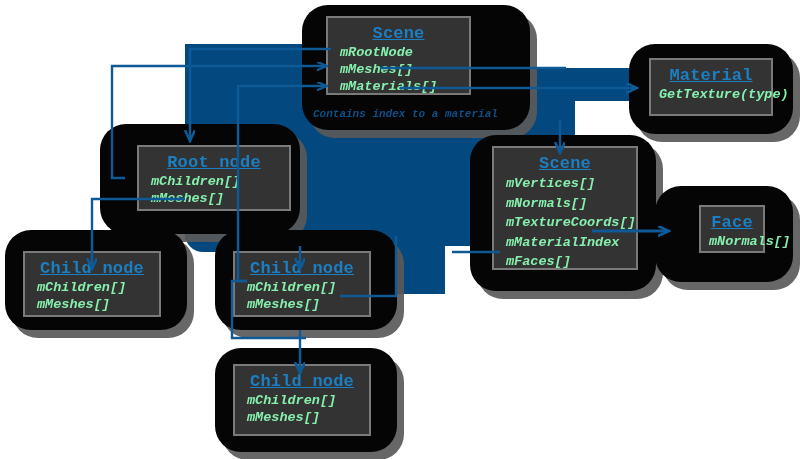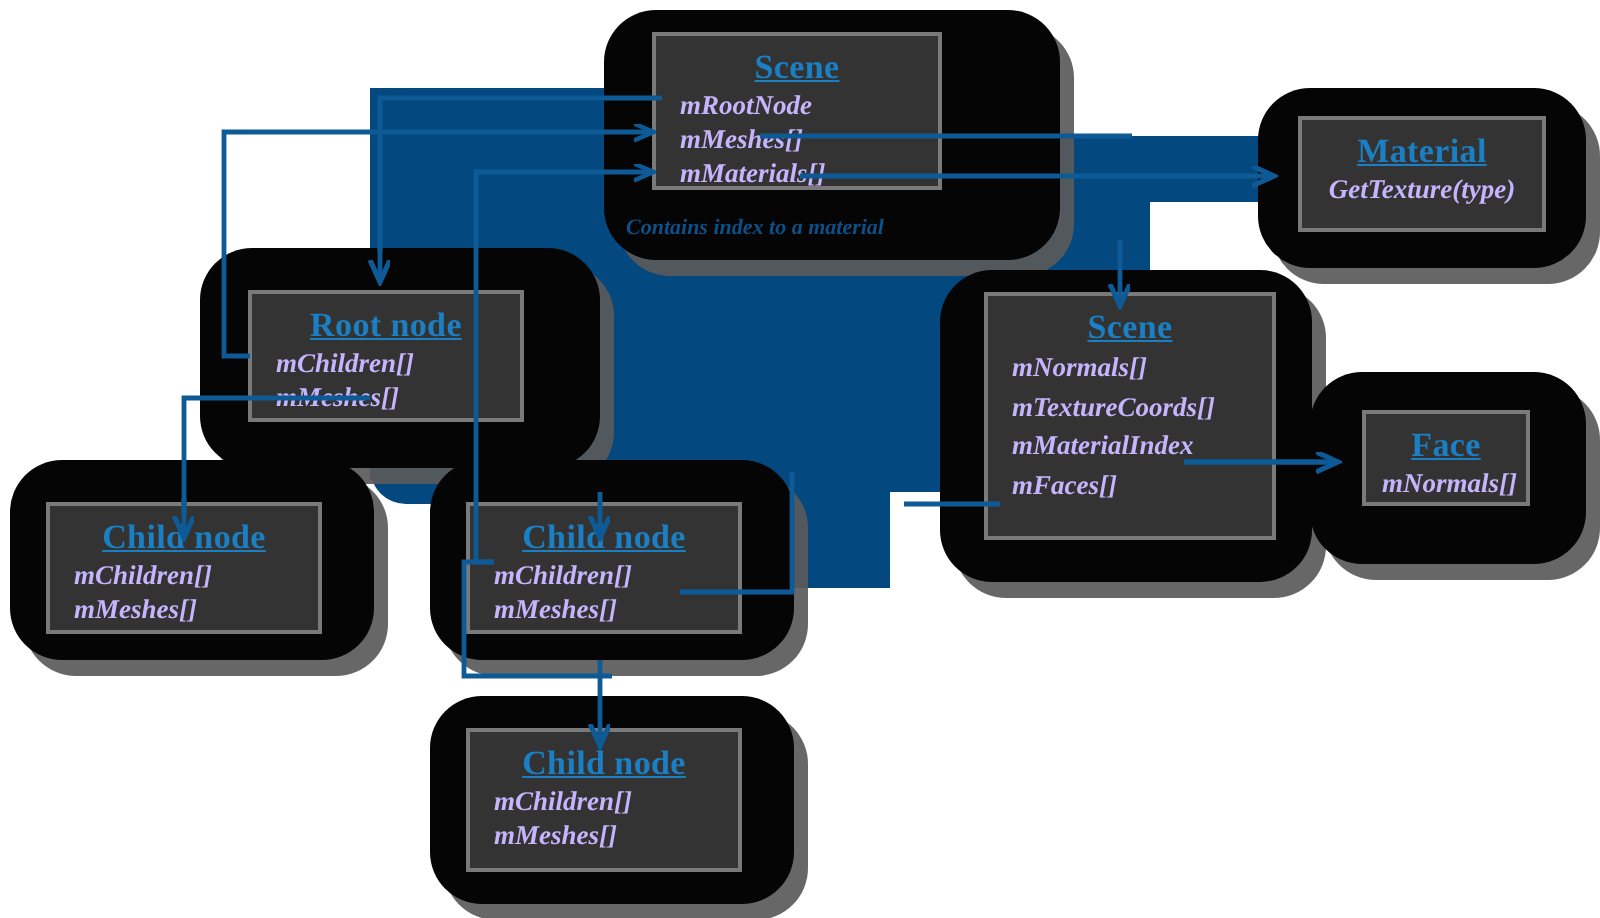--- a/index.html
+++ b/index.html
@@ -7,21 +7,21 @@
     margin: 0;
     padding: 0;
     background: #ffffff;
   }
   #stage {
     position: relative;
     width: 800px;
     height: 459px;
     background: #ffffff;
     overflow: hidden;
-    font-family: Liberation Serif, serif;
+    font-family: Liberation Mono, monospace;
   }
 
   
   .ribbon {
     position: absolute;
     background: #03497f;
     z-index: 1;
   }
 
   
@@ -49,21 +49,21 @@
     font-weight: bold;
     font-style: normal;
     text-decoration: underline;
     font-size: 17px;
     line-height: 21px;
     letter-spacing: 0.2px;
     white-space: nowrap;
   }
   .box .field {
     display: block;
-    color: #c4b5fd;
+    color: #86efac;
     font-style: italic;
     font-weight: bold;
     font-size: 13.5px;
     line-height: 17px;
     white-space: nowrap;
     padding-left: 4px;
   }
   .box.mesh .field { line-height: 19.5px; }
   .box.centered .field { text-align: center; padding-left: 0; }
 
@@ -162,35 +162,36 @@
     <span class="field">mRootNode</span>
     <span class="field">mMeshes[]</span>
     <span class="field">mMaterials[]</span>
   </div>
 
   <div class="box centered" style="left:649px; top:58px; width:124px; height:58px;">
     <span class="title">Material</span>
     <span class="field">GetTexture(type)</span>
   </div>
 
-  <div class="box" style="left:124px; top:145px; width:138px; height:66px;">
+  <div class="box" style="left:137px; top:145px; width:154px; height:66px;">
     <span class="title">Root node</span>
     <span class="field">mChildren[]</span>
     <span class="field">mMeshes[]</span>
   </div>
 
   <div class="box mesh" style="left:492px; top:146px; width:146px; height:124px;">
     <span class="title">Scene</span>
+    <span class="field">mVertices[]</span>
     <span class="field">mNormals[]</span>
     <span class="field">mTextureCoords[]</span>
     <span class="field">mMaterialIndex</span>
     <span class="field">mFaces[]</span>
   </div>
 
-  <div class="box centered" style="left:681px; top:205px; width:84px; height:48px;">
+  <div class="box centered" style="left:699px; top:205px; width:66px; height:48px;">
     <span class="title">Face</span>
     <span class="field">mNormals[]</span>
   </div>
 
   <div class="box" style="left:23px; top:251px; width:138px; height:66px;">
     <span class="title">Child node</span>
     <span class="field">mChildren[]</span>
     <span class="field">mMeshes[]</span>
   </div>
 

